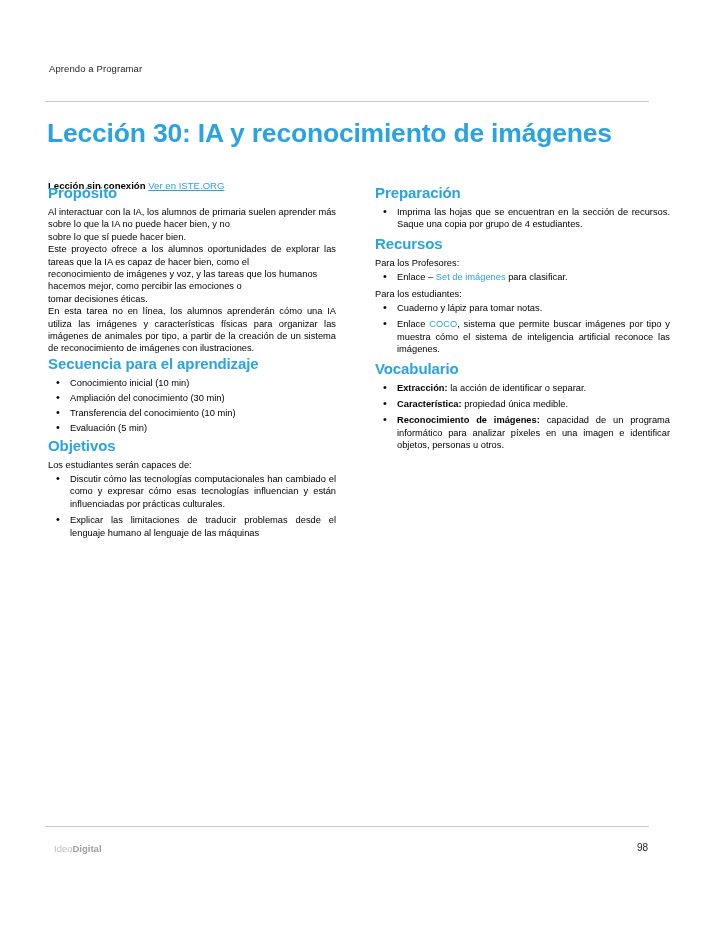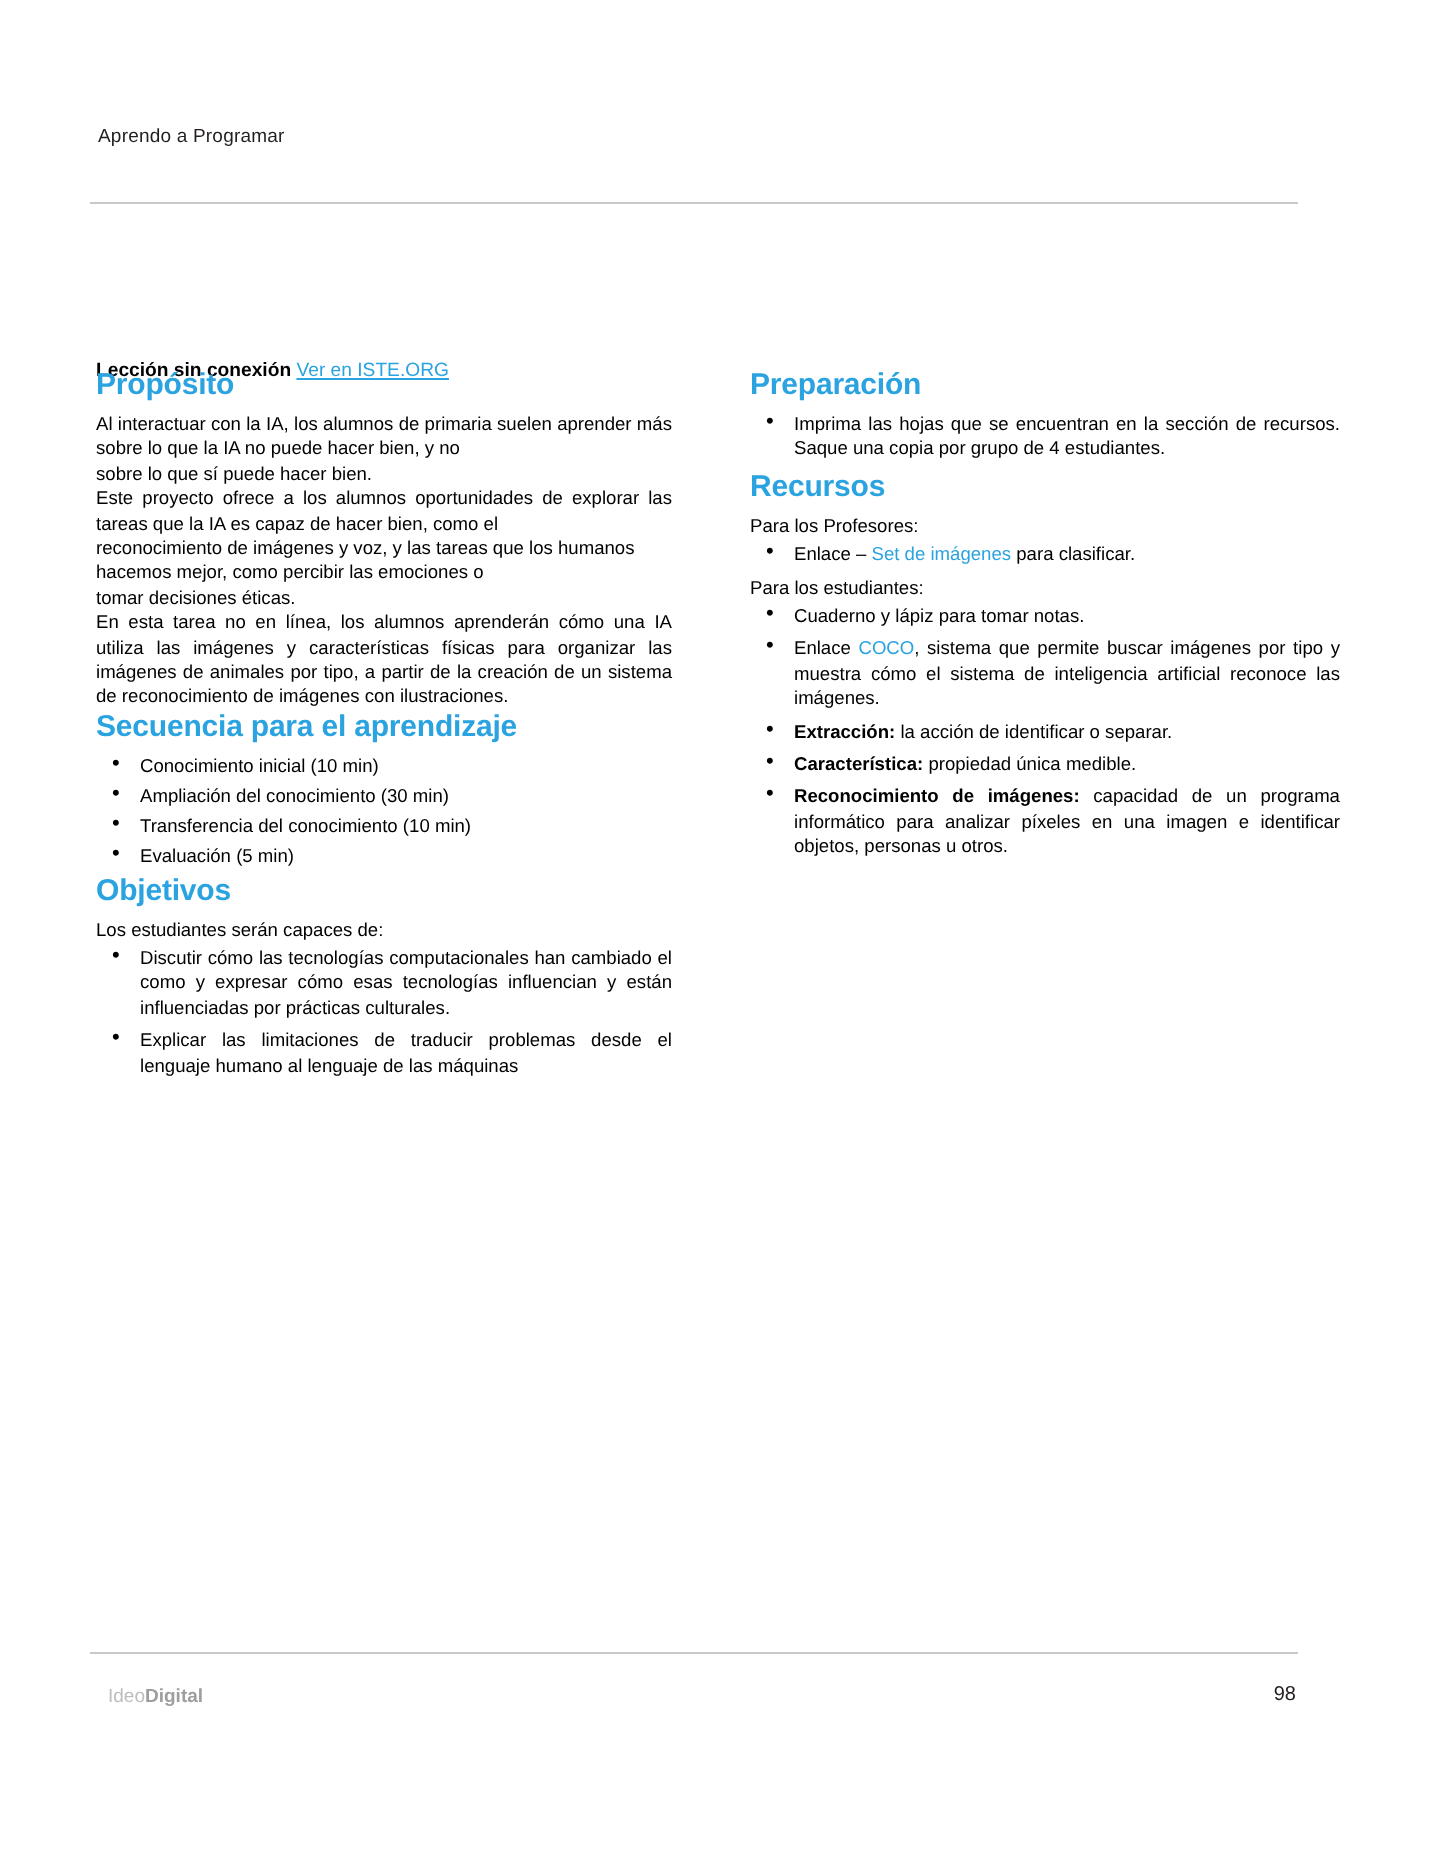--- a/index.html
+++ b/index.html
@@ -145,20 +145,21 @@
   .mt8 { margin-top: 8px; }
 </style>
 </head>
 <body>
 
 <div class="page">
 
   <div class="header-text">Aprendo a Programar</div>
   <div class="header-rule"></div>
 
+  <div class="title">Lección 30: IA y reconocimiento de imágenes</div>
 
   <div class="subtitle">
     <span>Lección sin conexión</span>
     <span class="link">Ver en ISTE.ORG</span>
   </div>
 
   <div class="col-left">
 
     <h2 class="sec">Propósito</h2>
     <p class="body">Al interactuar con la IA, los alumnos de primaria suelen aprender más sobre lo que la IA no puede hacer bien, y no</p>
@@ -196,20 +197,21 @@
     <p class="body nojust mt6">Para los Profesores:</p>
     <ul class="bullets mt6">
       <li><span>Enlace – </span><span class="link">Set de imágenes</span><span> para clasificar.</span></li>
     </ul>
     <p class="body nojust mt8">Para los estudiantes:</p>
     <ul class="bullets mt6">
       <li><span>Cuaderno y lápiz para tomar notas.</span></li>
       <li><span>Enlace </span><span class="link">COCO</span><span>, sistema que permite buscar imágenes por tipo y muestra cómo el sistema de inteligencia artificial reconoce las imágenes.</span></li>
     </ul>
 
+    <h2 class="sec sec-gap">Vocabulario</h2>
     <ul class="bullets">
       <li><span class="bold">Extracción:</span><span> la acción de identificar o separar.</span></li>
       <li><span class="bold">Característica:</span><span> propiedad única medible.</span></li>
       <li><span class="bold">Reconocimiento de imágenes:</span><span> capacidad de un programa informático para analizar píxeles en una imagen e identificar objetos, personas u otros.</span></li>
     </ul>
 
   </div>
 
   <div class="footer-rule"></div>
   <div class="footer-left"><span>Ideo</span><b>Digital</b></div>

